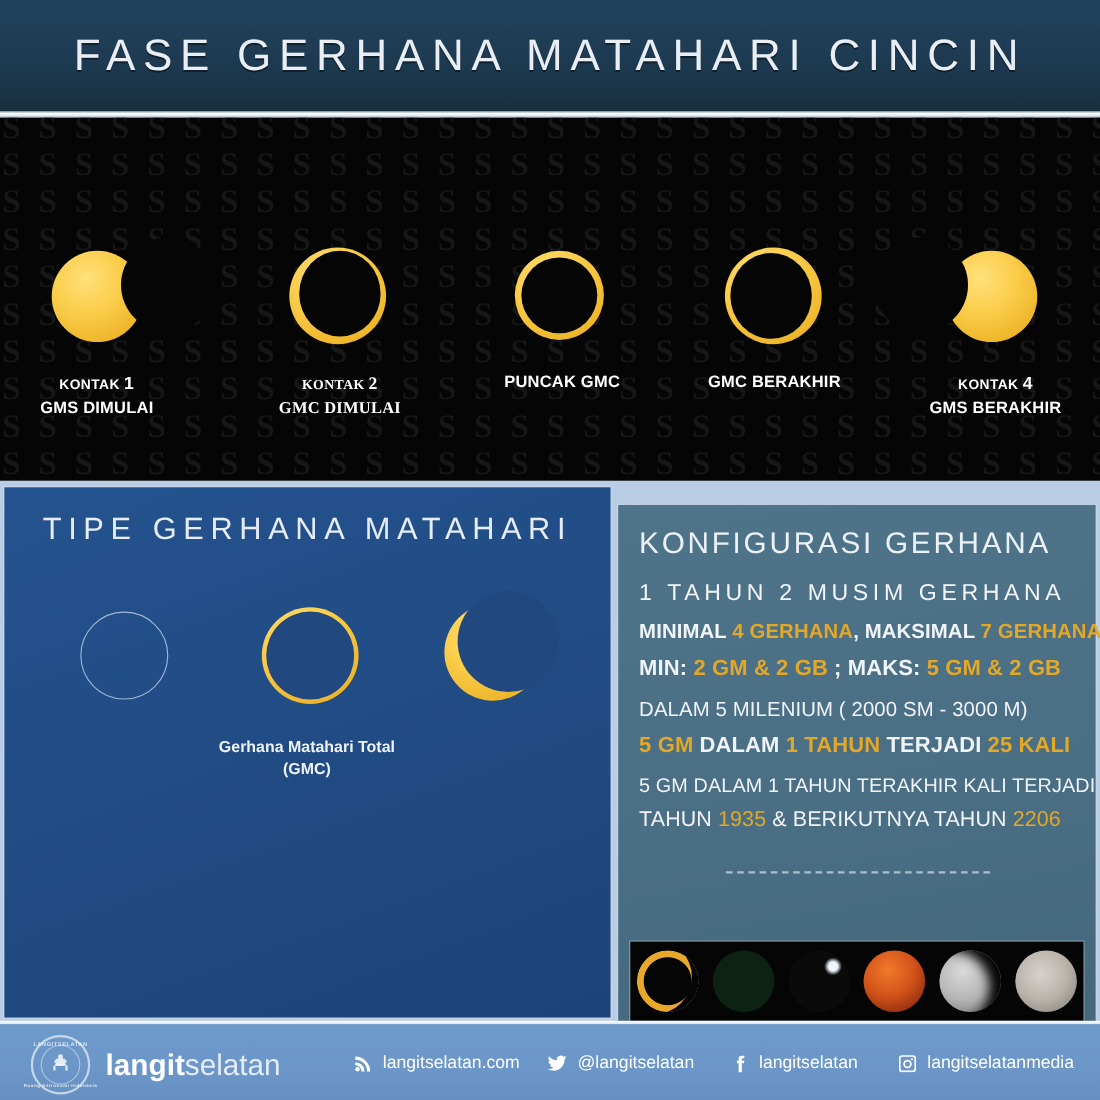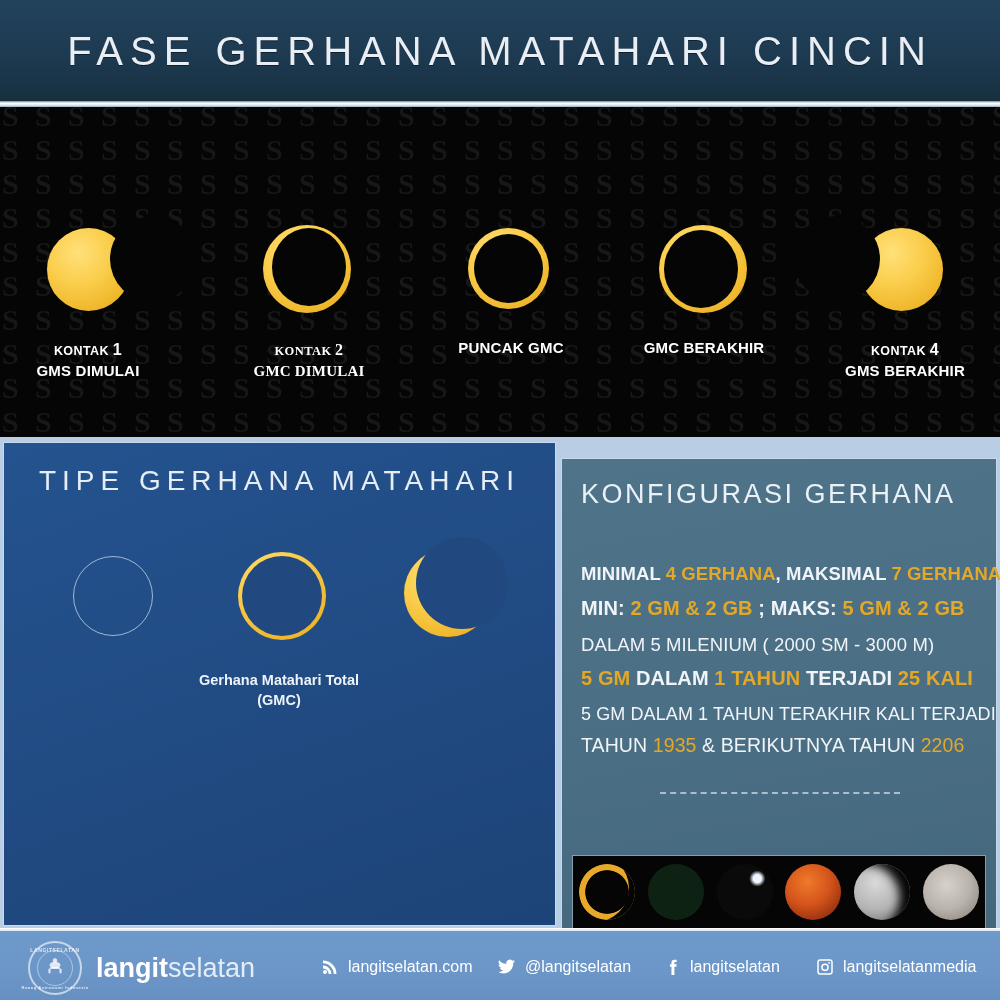--- a/index.html
+++ b/index.html
@@ -513,20 +513,21 @@
       <div class="type-art">
         <div class="disc sun-full" style="left:43px;top:3px;width:88px;height:88px;"></div>
         <div class="bite" style="left:55px;top:-9px;width:92px;height:92px;background:#21497f;"></div>
       </div>
     </div>
 
   </div>
 
   <div id="panel-right">
     <div id="right-title">KONFIGURASI GERHANA</div>
+    <div id="right-sub">1 TAHUN 2 MUSIM GERHANA</div>
 
     <div class="rline" id="r1"><span>MINIMAL </span><span class="gold">4 GERHANA</span><span>, MAKSIMAL </span><span class="gold">7 GERHANA</span></div>
     <div class="rline" id="r2"><span>MIN: </span><span class="gold">2 GM &amp; 2 GB</span><span> ; MAKS: </span><span class="gold">5 GM &amp; 2 GB</span></div>
     <div class="rline" id="r3"><span>DALAM 5 MILENIUM ( 2000 SM - 3000 M)</span></div>
     <div class="rline" id="r4"><span class="gold">5 GM</span><span> DALAM </span><span class="gold">1 TAHUN</span><span> TERJADI </span><span class="gold">25 KALI</span></div>
     <div class="rline" id="r5"><span>5 GM DALAM 1 TAHUN TERAKHIR KALI TERJADI</span></div>
     <div class="rline" id="r6"><span>TAHUN </span><span class="gold">1935</span><span> &amp; BERIKUTNYA TAHUN </span><span class="gold">2206</span></div>
 
     <div id="right-dash"></div>
 

